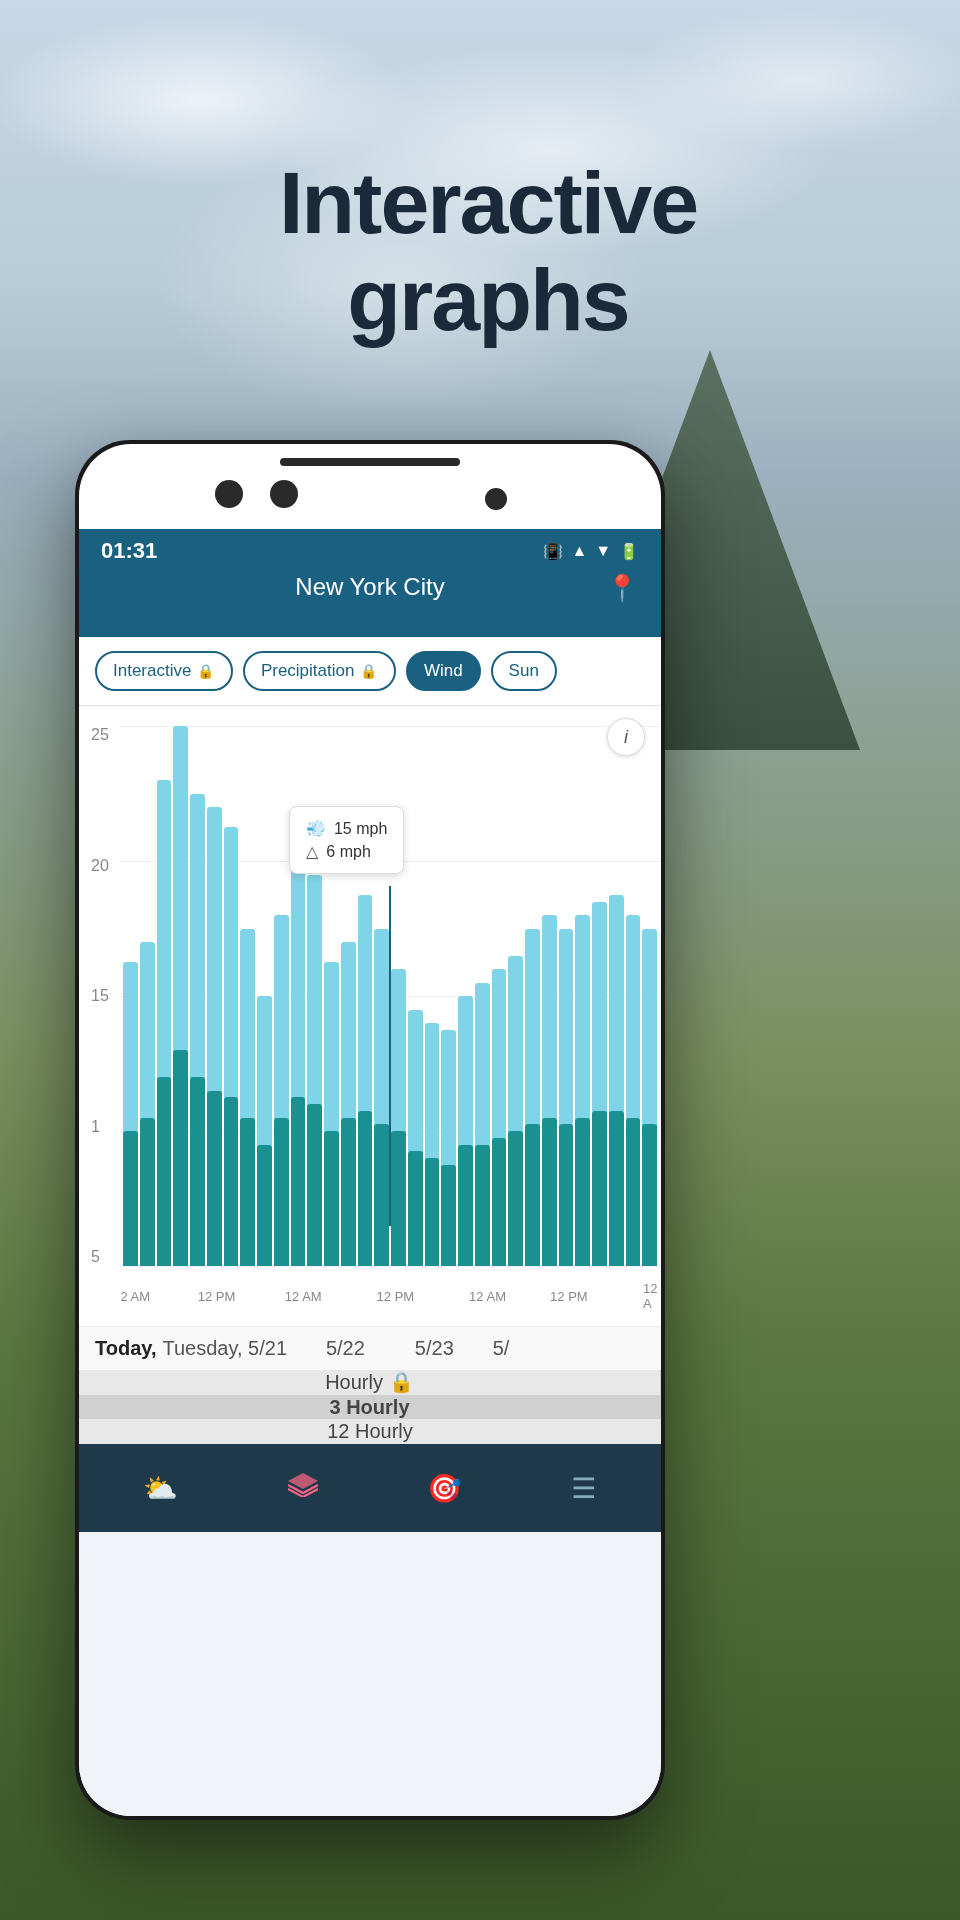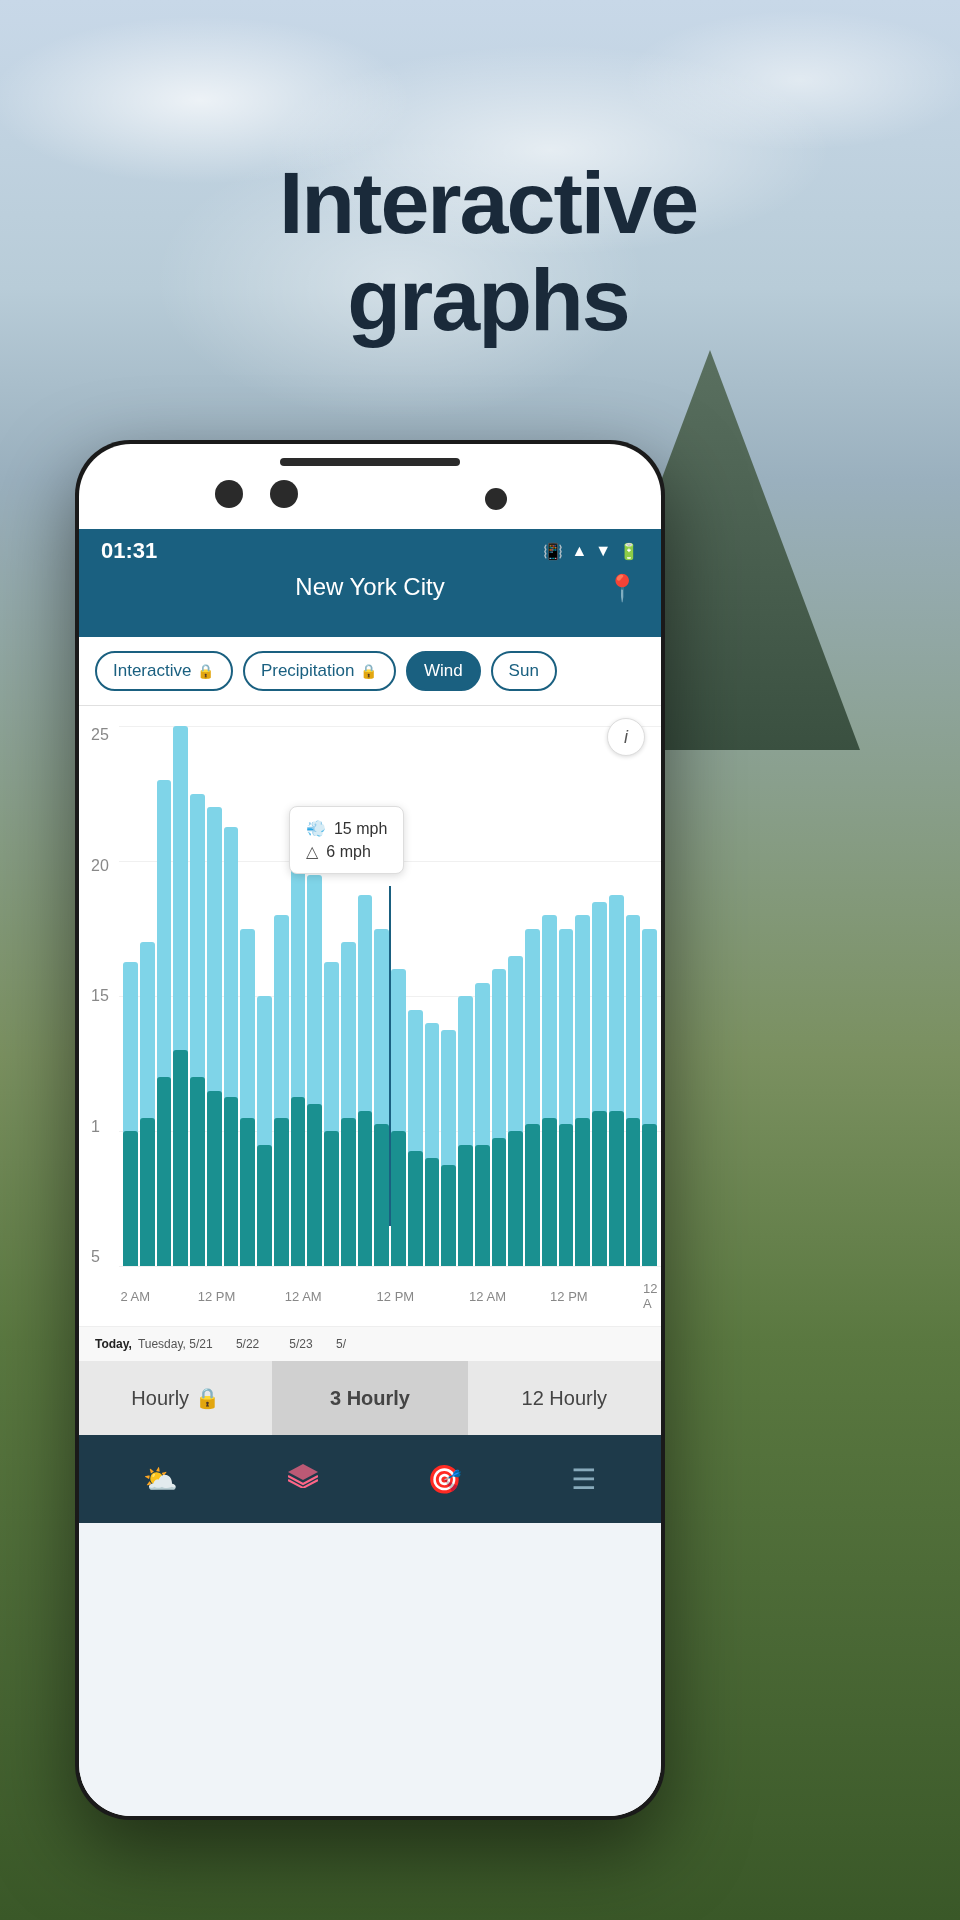--- a/index.html
+++ b/index.html
@@ -366,38 +366,39 @@
       color: #888;
       transform: translateX(-50%);
     }
 
     
     .date-bar {
       background: #f8f8f8;
       padding: 10px 16px;
       display: flex;
       gap: 6px;
-      font-size: 12px;
+      font-size: 20px;
       border-top: 1px solid #eee;
     }
 
     .date-today {
       font-weight: 700;
       color: #222;
     }
 
     .date-rest {
       color: #555;
     }
 
     
     .interval-tabs {
       background: #e8e8e8;
       display: flex;
       height: 74px;
+      flex-direction: column;
     }
 
     .interval-tab {
       flex: 1;
       display: flex;
       align-items: center;
       justify-content: center;
       font-size: 20px;
       color: #444;
       gap: 6px;

